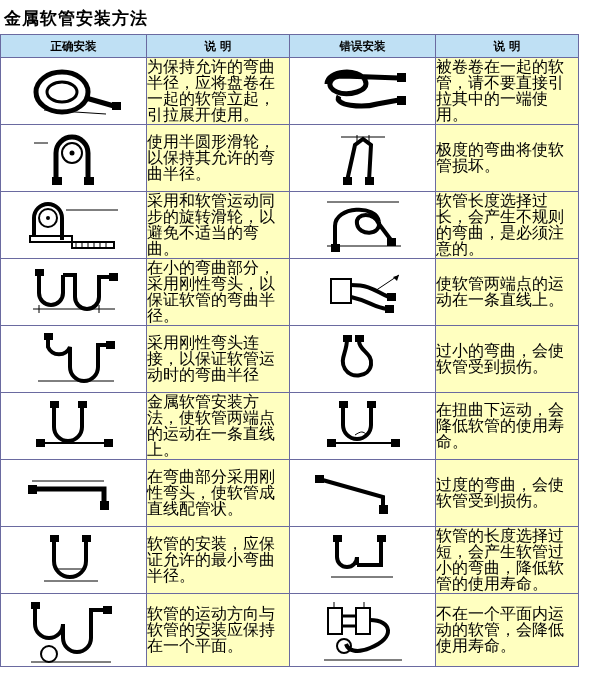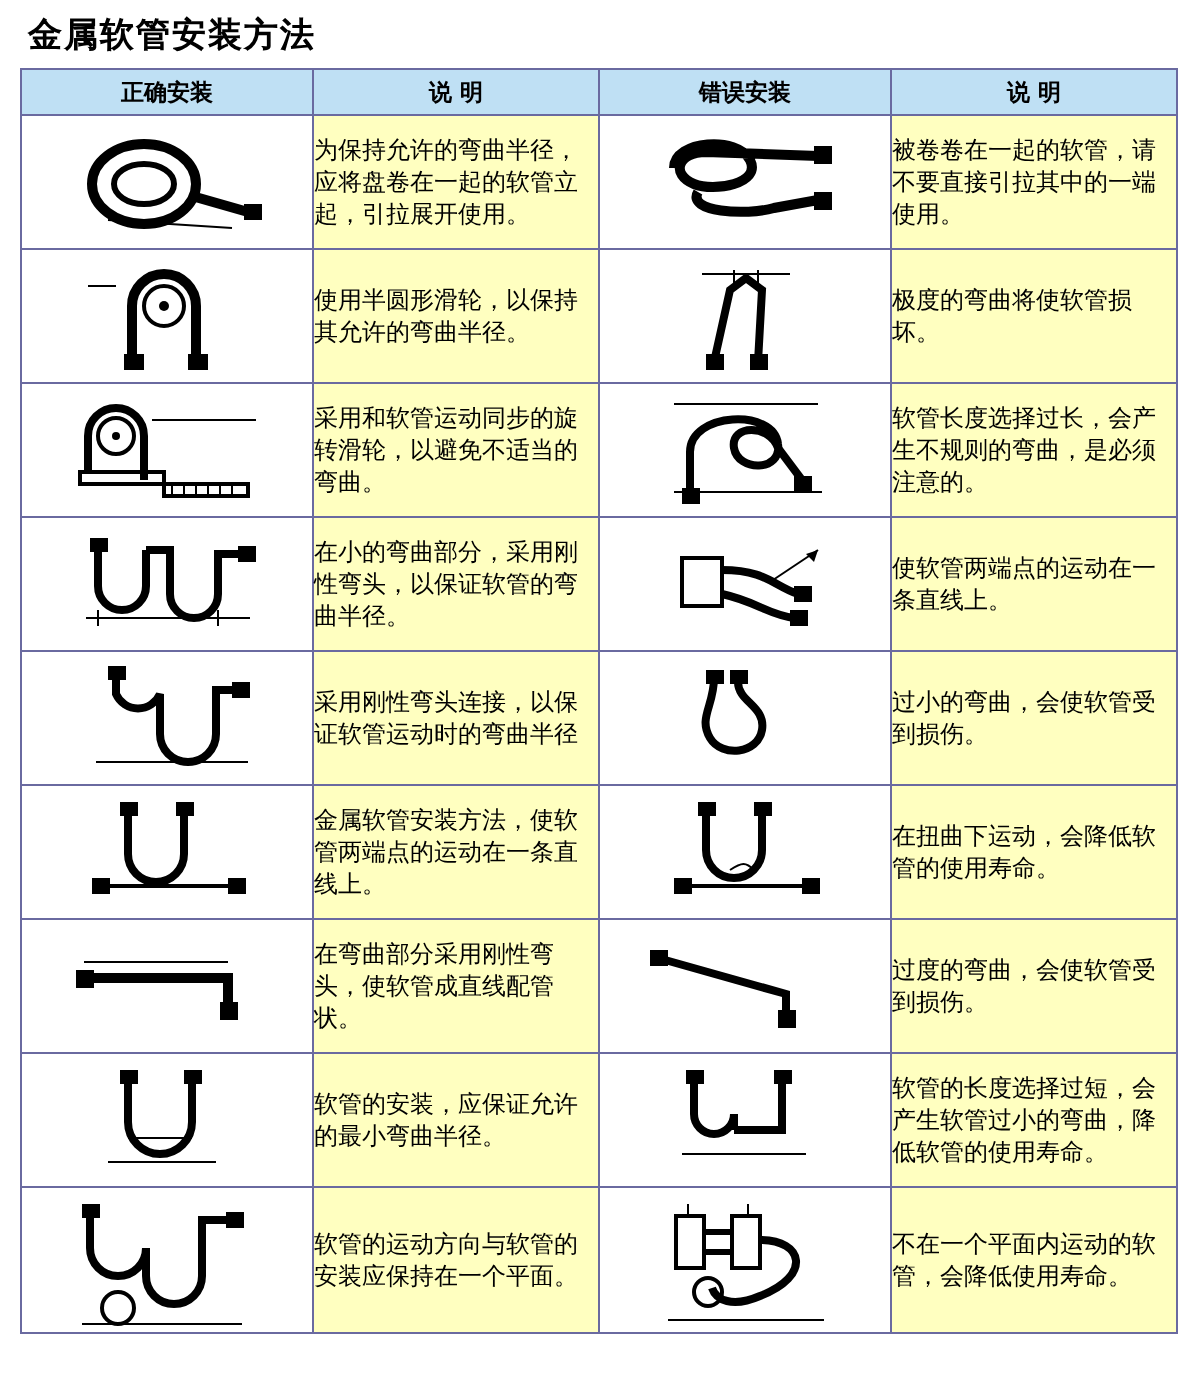--- a/index.html
+++ b/index.html
@@ -12,21 +12,21 @@
     height: 698px;
     font-family: "DejaVu Sans", "Liberation Sans", sans-serif;
     color: #000000;
     overflow: hidden;
   }
   .page {
     width: 600px;
     height: 544px;
     position: relative;
     box-sizing: border-box;
-    padding: 6px 10px 0 10px;
+    padding: 6px 10px 0 0;
   }
   .title {
     font-size: 17px;
     font-weight: bold;
     letter-spacing: 1px;
     margin: 2px 0 6px 4px;
     line-height: 20px;
   }
   table.spec {
     border-collapse: collapse;
@@ -50,21 +50,21 @@
   }
   col.c-img { width: 146px; }
   col.c-txt { width: 143px; }
   td.img-cell {
     background: #ffffff;
     text-align: center;
     height: 66px;
   }
   td.txt-cell {
     background: #ffffc0;
-    font-size: 12px;
+    font-size: 16px;
     line-height: 16px;
     padding: 4px 7px;
     color: #000;
     text-align: left;
   }
   .fig {
     display: block;
     margin: 0 auto;
   }
   .fig svg { display: block; margin: 0 auto; }

